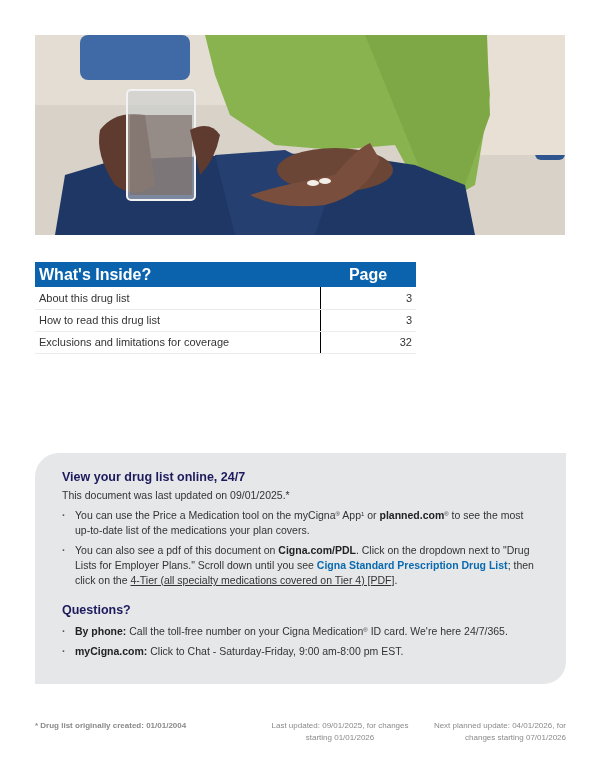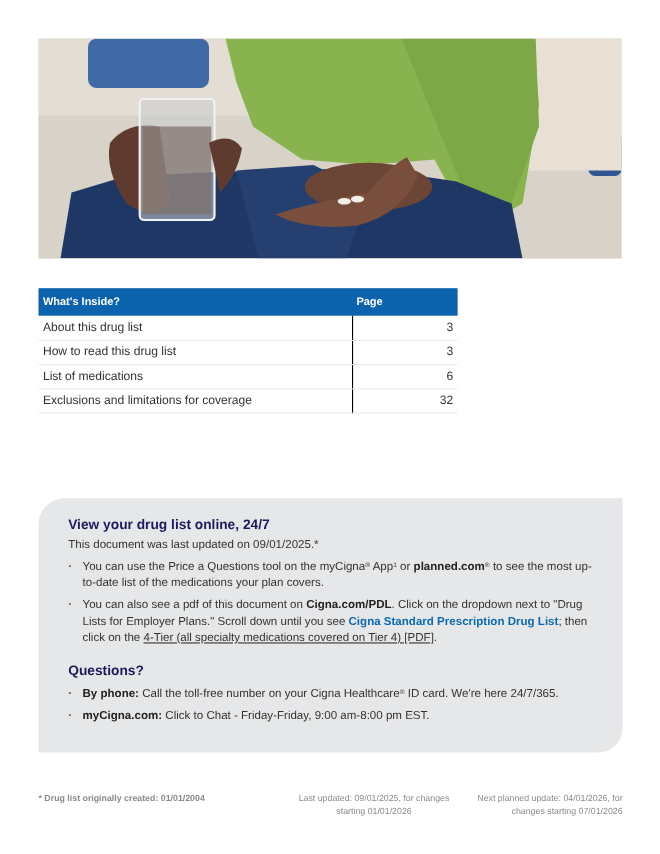--- a/index.html
+++ b/index.html
@@ -11,24 +11,24 @@
       overflow: hidden; background: #d9d4cc;
     }
     .hero svg { display: block; width: 100%; height: 100%; }
 
     .toc {
       position: absolute; left: 35px; top: 262px; width: 381px;
       border-collapse: collapse; font-size: 11px;
     }
     .toc th {
       background: #0b63ae; color: #ffffff; font-weight: bold; height: 25px;
-      padding: 0 4px; font-size: 10px;
+      padding: 0 4px; font-size: 16px;
     }
     .toc th.col-topic { text-align: left; }
-    .toc th.col-page { text-align: left; }
+    .toc th.col-page { text-align: center; }
     .toc td {
       height: 22px; padding: 0 4px; border-bottom: 1px solid #ececec; color: #333;
     }
     .toc td.col-topic { text-align: left; width: 285px; border-right: 1px solid #000000; }
     .toc td.col-page { text-align: right; }
 
     .info-box {
       position: absolute; left: 35px; top: 453px; width: 531px; height: 231px;
       background: #e6e7e9; border-top-left-radius: 24px; border-bottom-right-radius: 22px;
       padding: 16px 26px 0 27px; font-size: 10.5px; line-height: 15px; color: #333;
@@ -92,42 +92,38 @@
   <tbody>
     <tr>
       <td class="col-topic">About this drug list</td>
       <td class="col-page">3</td>
     </tr>
     <tr>
       <td class="col-topic">How to read this drug list</td>
       <td class="col-page">3</td>
     </tr>
     <tr>
-      <td class="col-topic">List of medications</td>
-      <td class="col-page">6</td>
-    </tr>
-    <tr>
       <td class="col-topic">Exclusions and limitations for coverage</td>
       <td class="col-page">32</td>
     </tr>
   </tbody>
 </table>
 
 <div class="info-box">
   <h2>View your drug list online, 24/7</h2>
   <p class="updated">This document was last updated on 09/01/2025.*</p>
   <ul>
-    <li><span>You can use the Price a Questions tool on the myCigna</span><sup>®</sup><span> App</span><sup>1</sup><span> or </span><b>planned.com</b><sup>®</sup><span> to see the most up-to-date list of the medications your plan covers.</span></li>
+    <li><span>You can use the Price a Medication tool on the myCigna</span><sup>®</sup><span> App</span><sup>1</sup><span> or </span><b>planned.com</b><sup>®</sup><span> to see the most up-to-date list of the medications your plan covers.</span></li>
     <li><span>You can also see a pdf of this document on </span><b>Cigna.com/PDL</b><span>. Click on the dropdown next to "Drug Lists for Employer Plans." Scroll down until you see </span><span class="link-blue">Cigna Standard Prescription Drug List</span><span>; then click on the </span><span class="link-underline">4-Tier (all specialty medications covered on Tier 4) [PDF]</span><span>.</span></li>
   </ul>
 
   <h2 class="questions">Questions?</h2>
   <ul>
-    <li><b>By phone:</b><span> Call the toll-free number on your Cigna Healthcare</span><sup>®</sup><span> ID card. We're here 24/7/365.</span></li>
-    <li><b>myCigna.com:</b><span> Click to Chat - Friday-Friday, 9:00 am-8:00 pm EST.</span></li>
+    <li><b>By phone:</b><span> Call the toll-free number on your Cigna Medication</span><sup>®</sup><span> ID card. We're here 24/7/365.</span></li>
+    <li><b>myCigna.com:</b><span> Click to Chat - Saturday-Friday, 9:00 am-8:00 pm EST.</span></li>
   </ul>
 </div>
 
 <div class="footer">
   <div class="f-left">* Drug list originally created: 01/01/2004</div>
   <div class="f-center">
     <div>Last updated: 09/01/2025, for changes</div>
     <div>starting 01/01/2026</div>
   </div>
   <div class="f-right">

